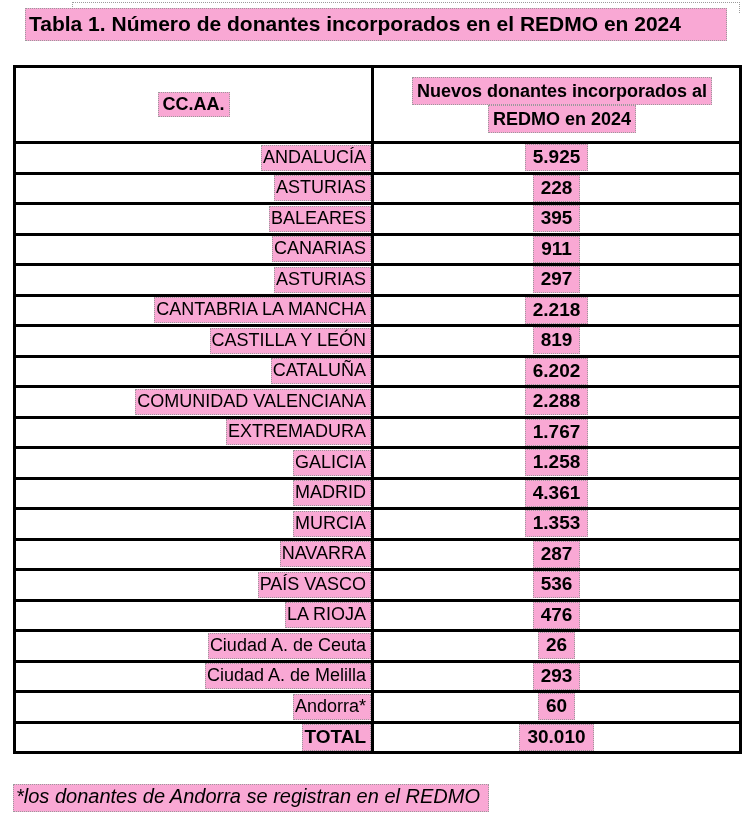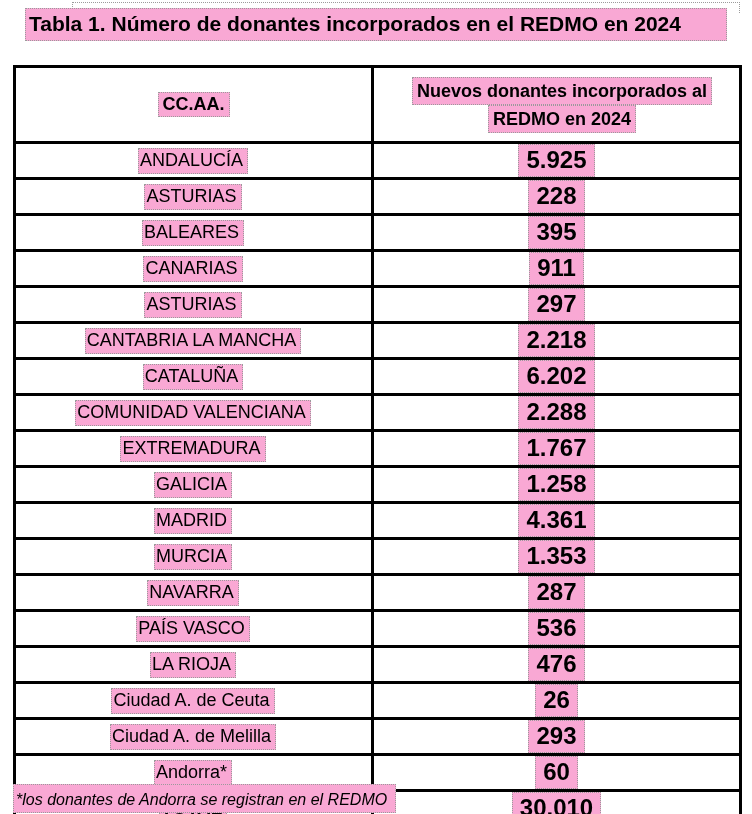--- a/index.html
+++ b/index.html
@@ -53,46 +53,46 @@
     padding: 0;
     vertical-align: middle;
     background: #ffffff;
   }
   col.c1 { width: 358px; }
   col.c2 { width: 368px; }
   thead th { height: 73px; text-align: center; font-size: 18px; font-weight: bold; }
   thead .hdr-line { line-height: 24px; padding-left: 11px; }
   thead .ocr { padding: 1px 4px; }
   tbody td { height: 27.5px; }
-  td.name-cell { text-align: center; }
+  td.name-cell { text-align: right; }
   td.name-cell .ocr {
     font-size: 18px;
     padding: 1px 4px 2px 1px;
     margin-left: -1px;
     white-space: nowrap;
   }
   td.value-cell { text-align: center; }
   td.value-cell .ocr {
-    font-size: 24px;
+    font-size: 19px;
     font-weight: bold;
     padding: 1px 7px 2px 7px;
     white-space: nowrap;
   }
   tr.italic .ocr { }
   tr.total td.name-cell .ocr { font-weight: bold; font-size: 19px; }
   .footnote-wrap {
     position: absolute;
     left: 13px;
     top: 784px;
     white-space: nowrap;
   }
   .footnote-wrap .ocr {
     font-style: italic;
-    font-size: 16px;
-    padding: 6px 8px 3px 2px;
+    font-size: 20px;
+    padding: 0 8px 3px 2px;
   }
 </style>
 </head>
 <body>
 
 <div class="top-fragment"></div>
 
 <div class="title ocr">Tabla 1. Número de donantes incorporados en el REDMO en 2024</div>
 
 <table class="donors">
@@ -155,20 +155,28 @@
       <tr>
     <td class="name-cell">
       <span class="ocr">CANTABRIA LA MANCHA</span>
     </td>
     <td class="value-cell">
       <span class="ocr">2.218</span>
     </td>
   </tr>
       <tr>
     <td class="name-cell">
+      <span class="ocr">CASTILLA Y LEÓN</span>
+    </td>
+    <td class="value-cell">
+      <span class="ocr">819</span>
+    </td>
+  </tr>
+      <tr>
+    <td class="name-cell">
       <span class="ocr">CATALUÑA</span>
     </td>
     <td class="value-cell">
       <span class="ocr">6.202</span>
     </td>
   </tr>
       <tr>
     <td class="name-cell">
       <span class="ocr">COMUNIDAD VALENCIANA</span>
     </td>

